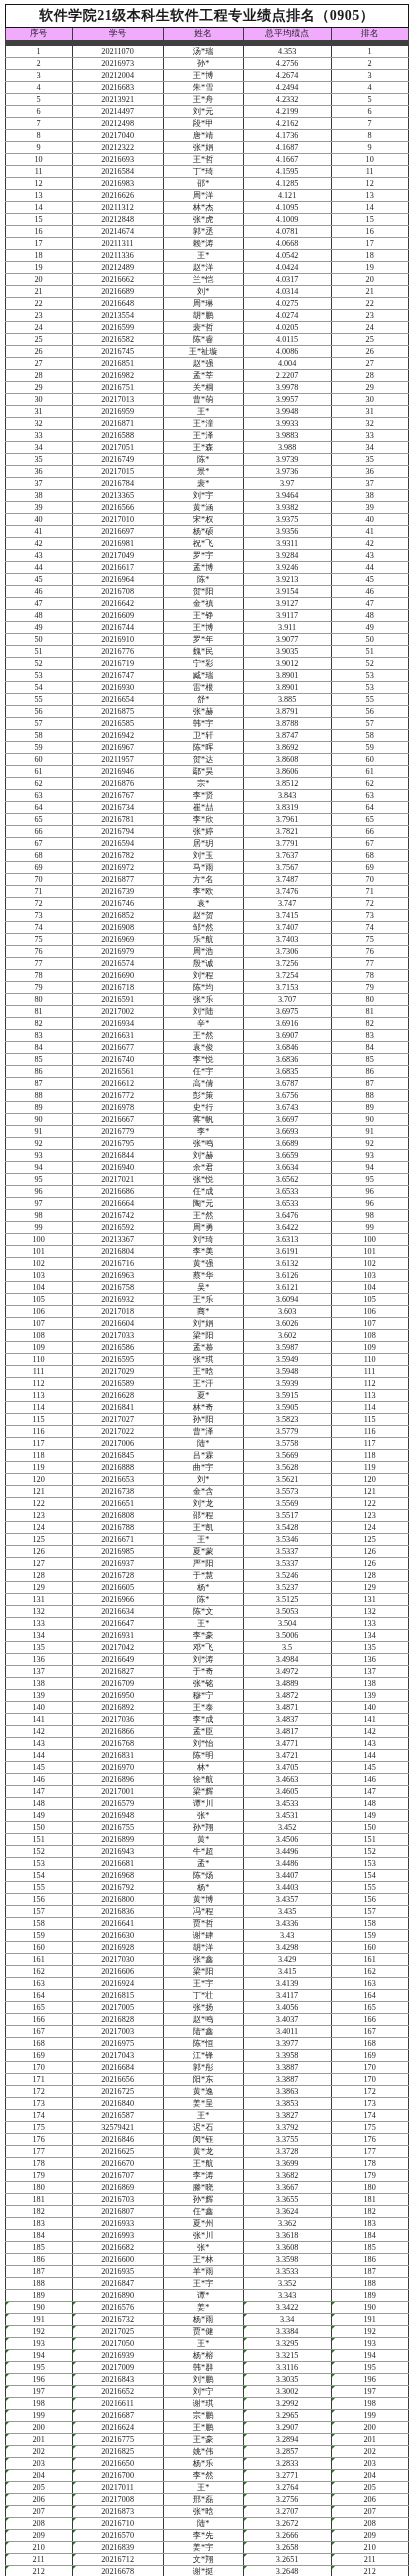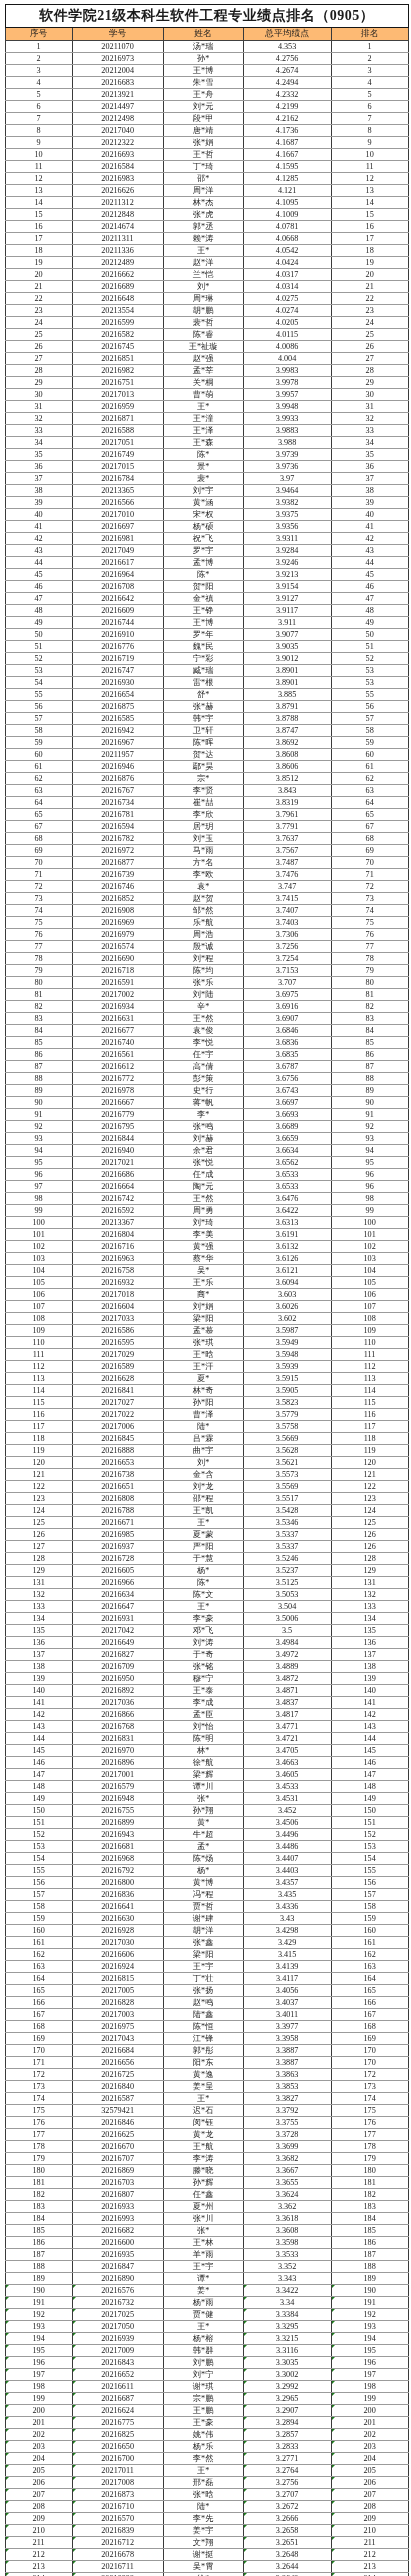--- a/index.html
+++ b/index.html
@@ -4,21 +4,21 @@
 <style>
   html,body{margin:0;padding:0;background:#ffffff;}
   body{width:412px;height:3804px;font-family:"Liberation Serif","DejaVu Serif",serif;}
   table{border-collapse:collapse;table-layout:fixed;width:403px;margin:3.6px 0 0 4.6px;
         border:1px solid #151515;color:#1c1c1c;}
   th,td{padding:0;text-align:center;overflow:hidden;white-space:nowrap;}
   th.title-cell{height:22px;font-size:14px;font-weight:600;letter-spacing:0.5px;
         border-bottom:1px solid #151515;background:#fff;}
   tr.header-row th{height:12px;font-size:8.8px;font-weight:400;
         border-left:0.5px solid #3a3a3a;border-right:0.5px solid #3a3a3a;
-        border-bottom:1px solid #404040;background:#fdba74;}
+        border-bottom:6px solid #404040;background:#f0abfc;}
   td{height:10.8px;font-size:8.2px;
         border-left:0.5px solid #3a3a3a;border-right:0.5px solid #3a3a3a;
         border-bottom:1px solid #9b9b9b;background:#fff;position:relative;}
   td.flag::before{content:"";position:absolute;top:0.5px;left:0.5px;
         border-top:3.1px solid var(--flag-green,#1d7a1d);border-right:3.1px solid transparent;}
 </style>
 </head>
 <body>
 
 <table>
@@ -228,21 +228,21 @@
         <td>27</td>
         <td>20216851</td>
         <td>赵*强</td>
         <td>4.004</td>
         <td>27</td>
       </tr>
       <tr>
         <td>28</td>
         <td>20216982</td>
         <td>孟*莘</td>
-        <td>3.9983</td>
+        <td>2.2207</td>
         <td>28</td>
       </tr>
       <tr>
         <td>29</td>
         <td>20216751</td>
         <td>关*桐</td>
         <td>3.9978</td>
         <td>29</td>
       </tr>
       <tr>
@@ -491,20 +491,27 @@
         <td>64</td>
       </tr>
       <tr>
         <td>65</td>
         <td>20216781</td>
         <td>李*欣</td>
         <td>3.7961</td>
         <td>65</td>
       </tr>
       <tr>
+        <td>66</td>
+        <td>20216794</td>
+        <td>张*婷</td>
+        <td>3.7821</td>
+        <td>66</td>
+      </tr>
+      <tr>
         <td>67</td>
         <td>20216594</td>
         <td>居*玥</td>
         <td>3.7791</td>
         <td>67</td>
       </tr>
       <tr>
         <td>68</td>
         <td>20216782</td>
         <td>刘*玉</td>

